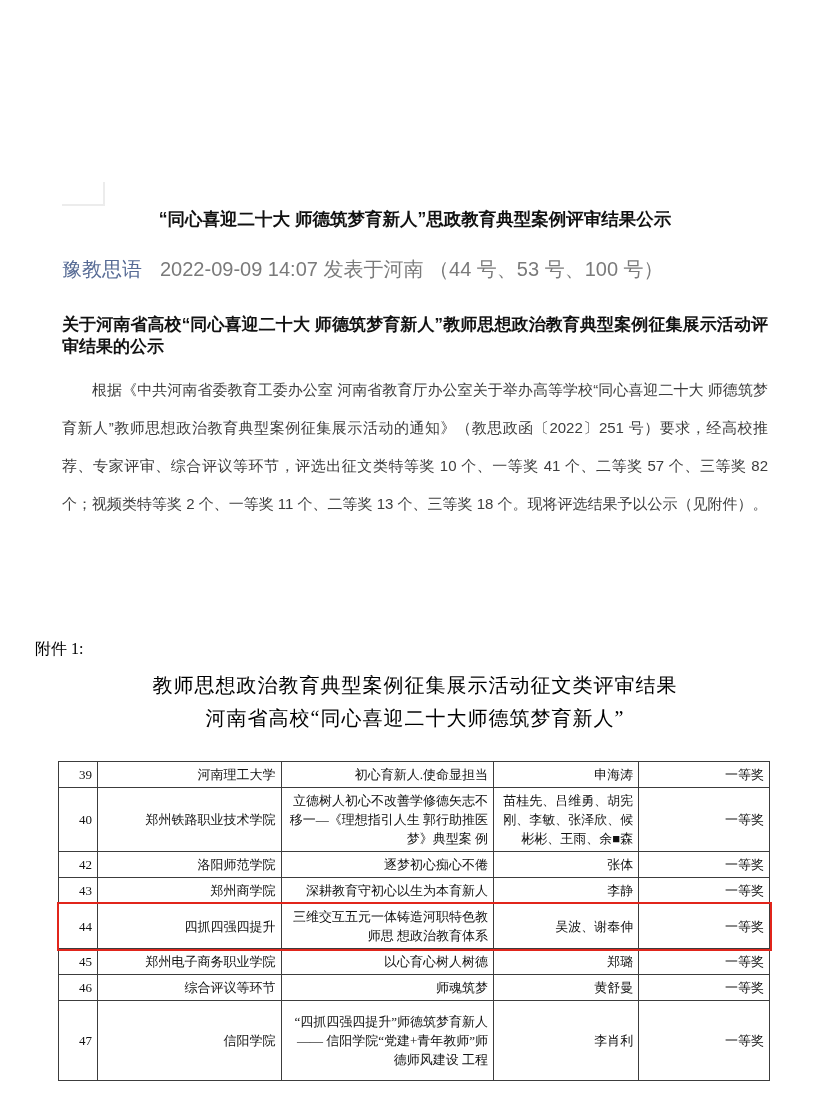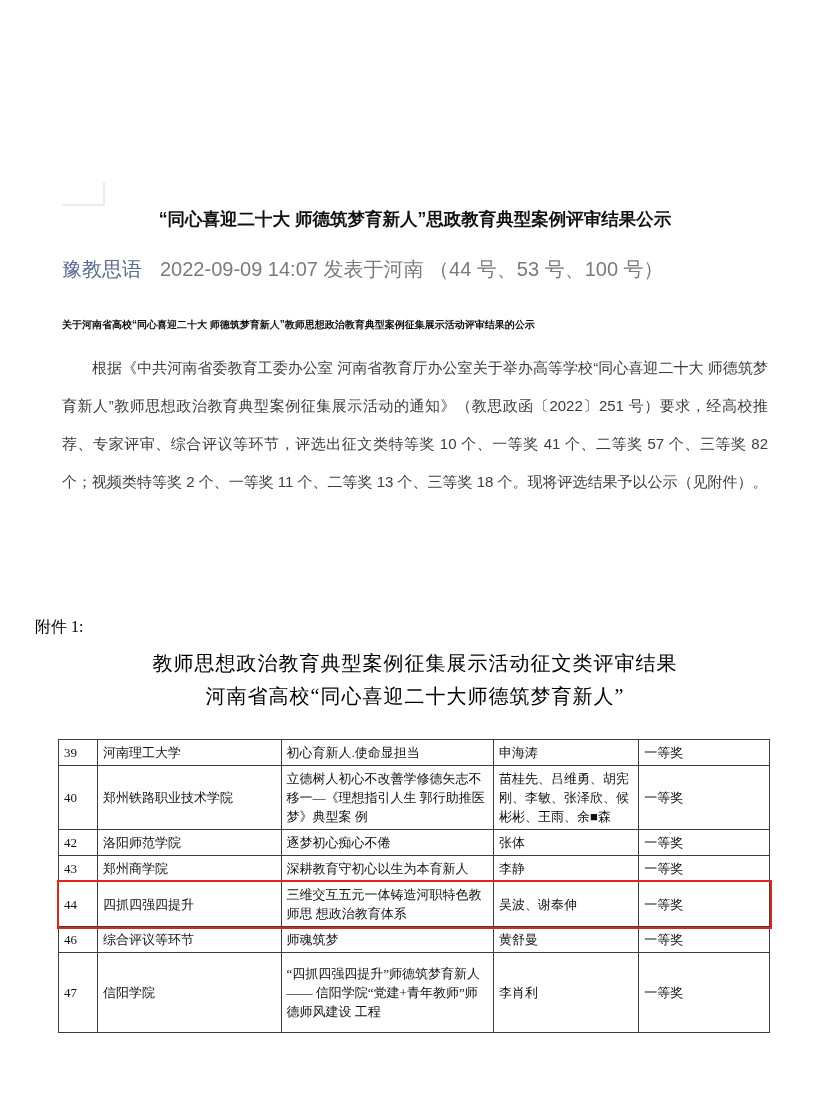--- a/index.html
+++ b/index.html
@@ -15,37 +15,37 @@
   }
   .article { padding:206px 62px 0 62px; }
   .article-title {
     font-size:17.5px; font-weight:bold; text-align:center;
     color:#111; line-height:26px;
   }
   .byline { margin-top:24px; font-size:20px; display:flex; align-items:flex-start; gap:18px; }
   .account-link { color:#576b95; cursor:pointer; }
   .byline-meta { color:#7a7a7a; }
   .subheading {
-    margin-top:31px; font-size:10px; font-weight:bold; color:#111;
+    margin-top:31px; font-size:17px; font-weight:bold; color:#111;
     line-height:22px; text-align:justify;
   }
   .body-paragraph {
     margin-top:13px; font-size:15px; color:#3d3d3d; line-height:38px;
     text-align:justify; text-indent:2em;
   }
   .attachment { margin-top:116px; font-family:"Liberation Serif","DejaVu Serif",serif; color:#000; }
   .attachment-label { font-size:16px; padding-left:35px; margin-left:-62px; }
   .attachment-title { margin-top:9px; text-align:center; font-size:20px; line-height:33px; letter-spacing:1px; }
   .results-table {
     width:712px; margin:26px auto 0 -4px; border-collapse:collapse;
     font-family:"Liberation Serif","DejaVu Serif",serif; font-size:13px; color:#111;
     table-layout:fixed;
   }
   .results-table td {
-    border:1px solid #3c3c3c; text-align:left; vertical-align:middle;
+    border:1px solid #3c3c3c; text-align:right; vertical-align:middle;
     padding:3px 5px; line-height:19px;
   }
   .results-table td:nth-child(1){ width:5.5%; }
   .results-table td:nth-child(2){ width:25.8%; }
   .results-table td:nth-child(3){ width:29.9%; }
   .results-table td:nth-child(4){ width:20.4%; }
   .results-table td:nth-child(5){ width:18.4%; }
   .results-table tr.tall td { padding-top:11px; padding-bottom:11px; }
   .results-table tr.highlight { outline:2px solid #e1251b; outline-offset:0px; }
 </style>
@@ -104,20 +104,27 @@
             <td>一等奖</td>
           </tr>
           <tr class="highlight" style="outline-color: rgb(225, 37, 27);">
             <td>44</td>
             <td>四抓四强四提升</td>
             <td>三维交互五元一体铸造河职特色教师思 想政治教育体系</td>
             <td>吴波、谢奉伸</td>
             <td>一等奖</td>
           </tr>
           <tr>
+            <td>45</td>
+            <td>郑州电子商务职业学院</td>
+            <td>以心育心树人树德</td>
+            <td>郑璐</td>
+            <td>一等奖</td>
+          </tr>
+          <tr>
             <td>46</td>
             <td>综合评议等环节</td>
             <td>师魂筑梦</td>
             <td>黄舒曼</td>
             <td>一等奖</td>
           </tr>
           <tr class="tall">
             <td>47</td>
             <td>信阳学院</td>
             <td>“四抓四强四提升”师德筑梦育新人—— 信阳学院“党建+青年教师”师德师风建设 工程</td>

